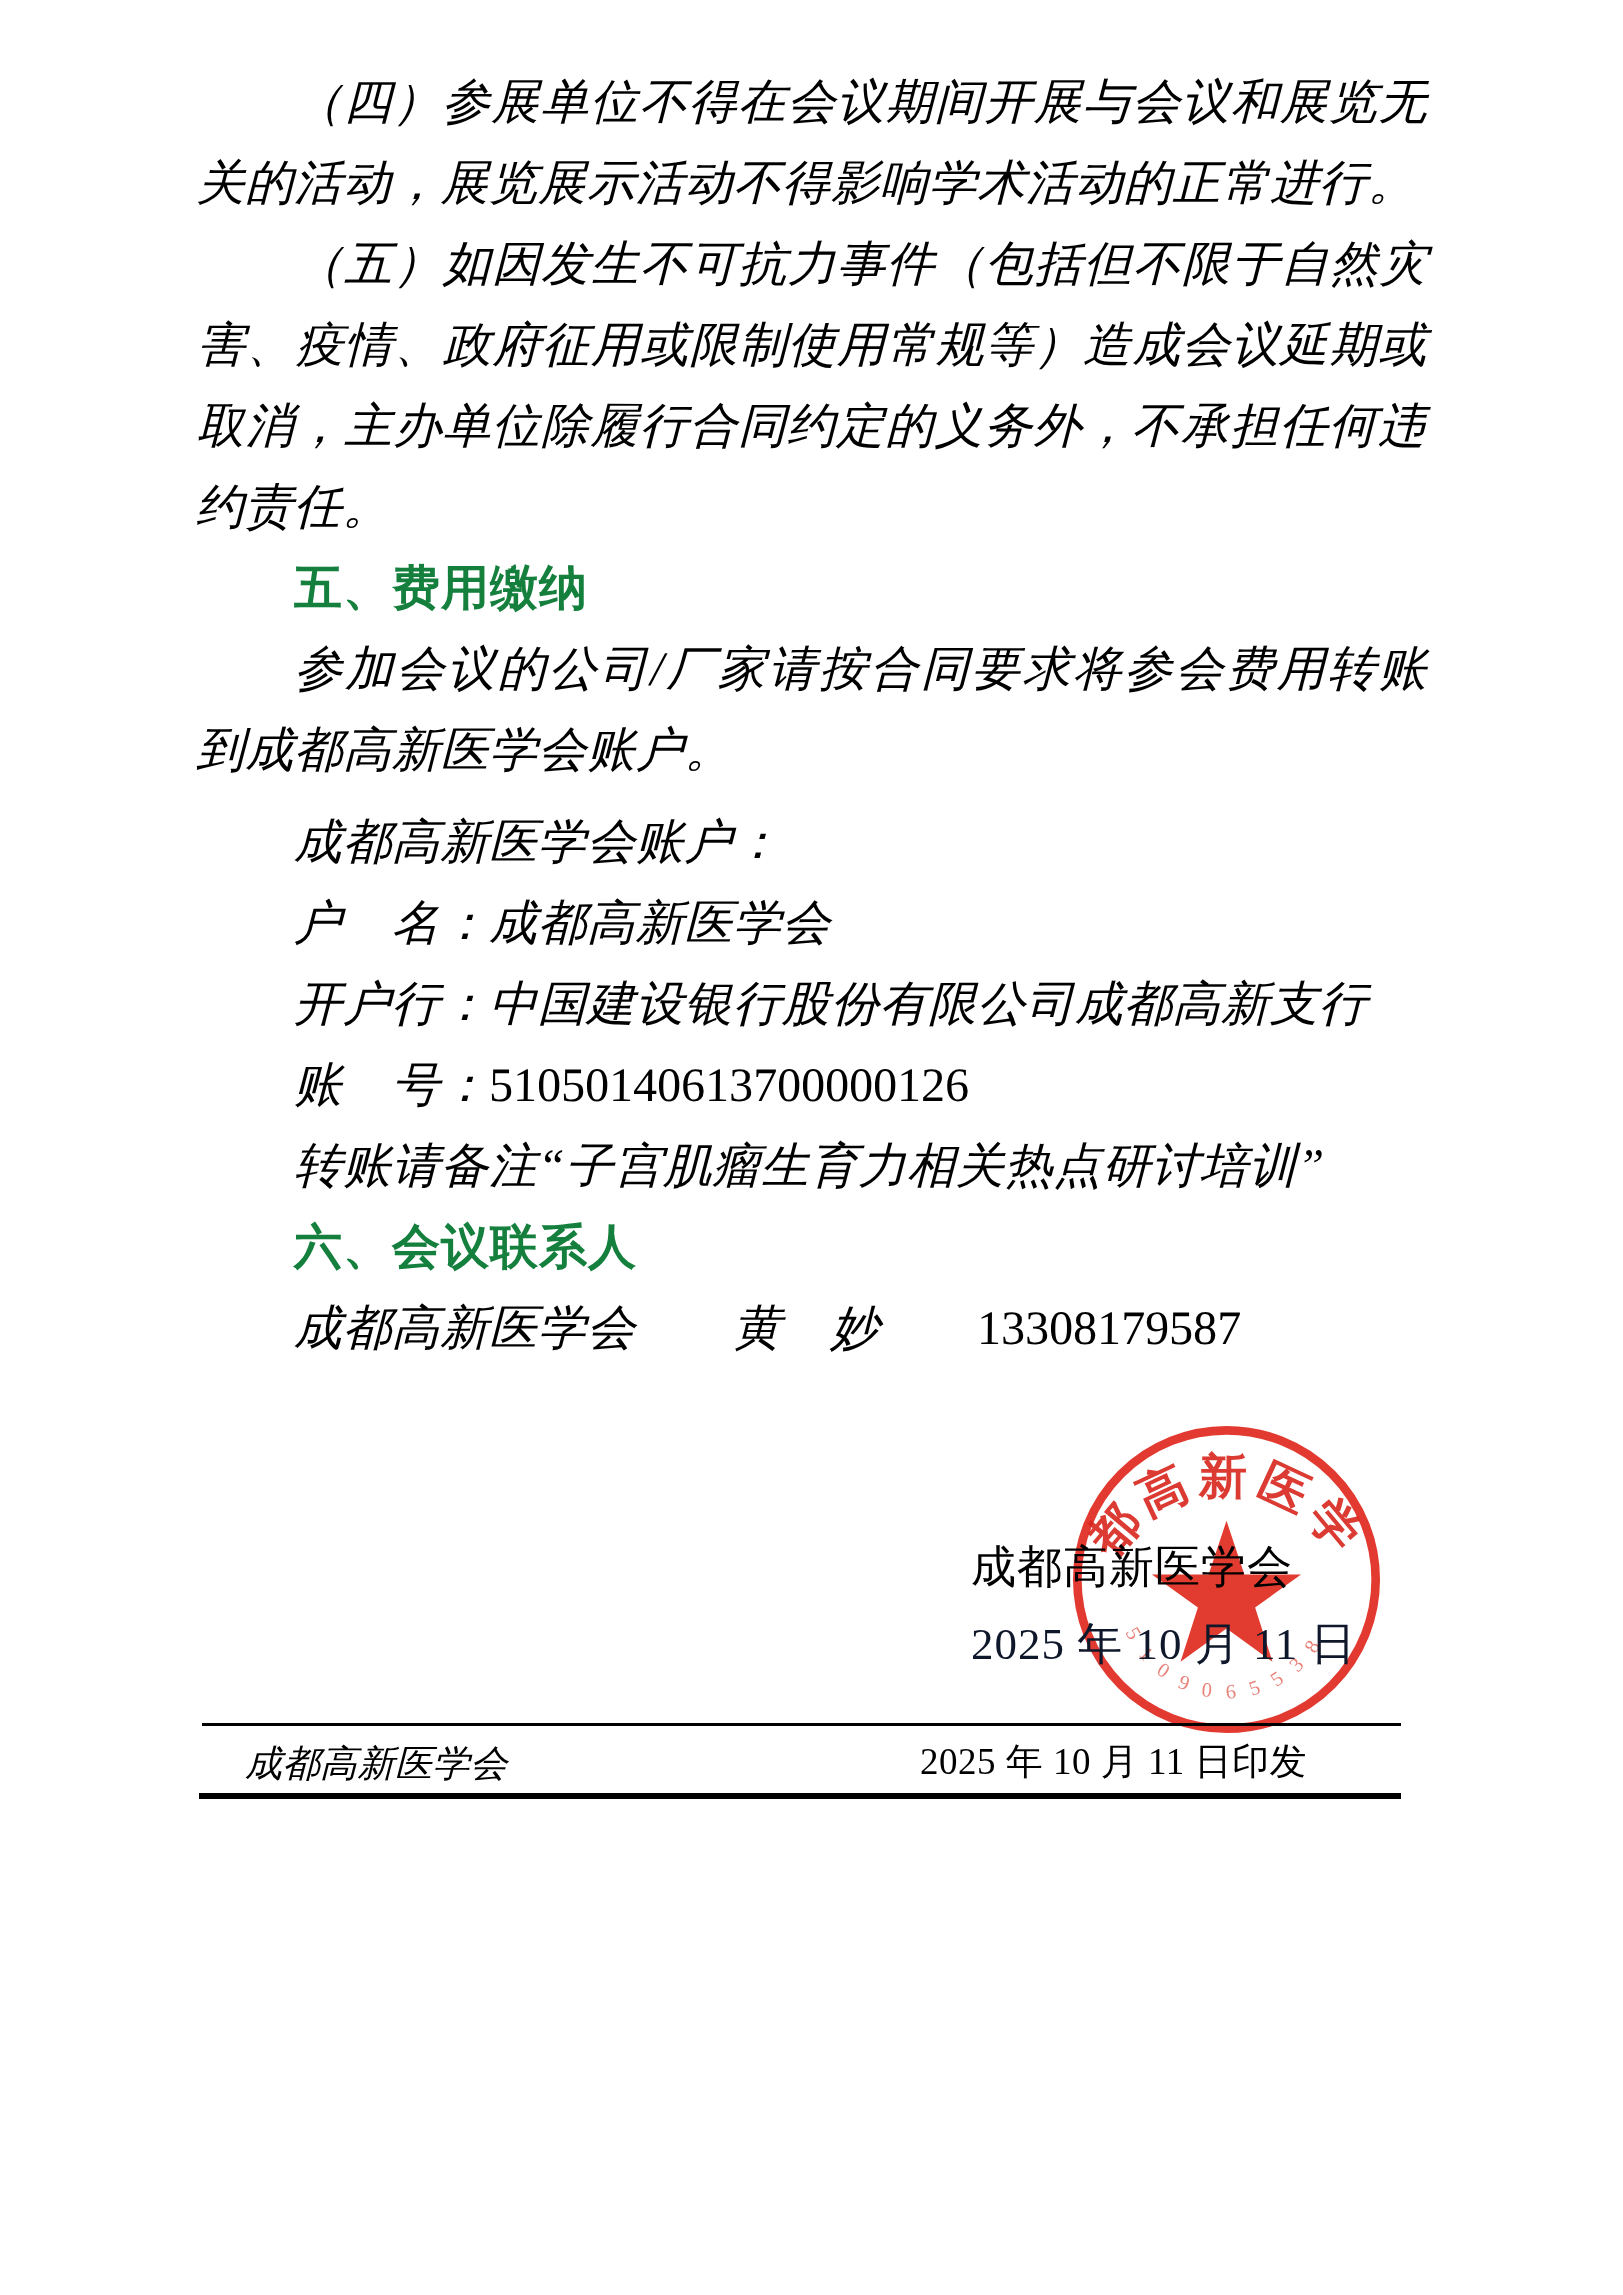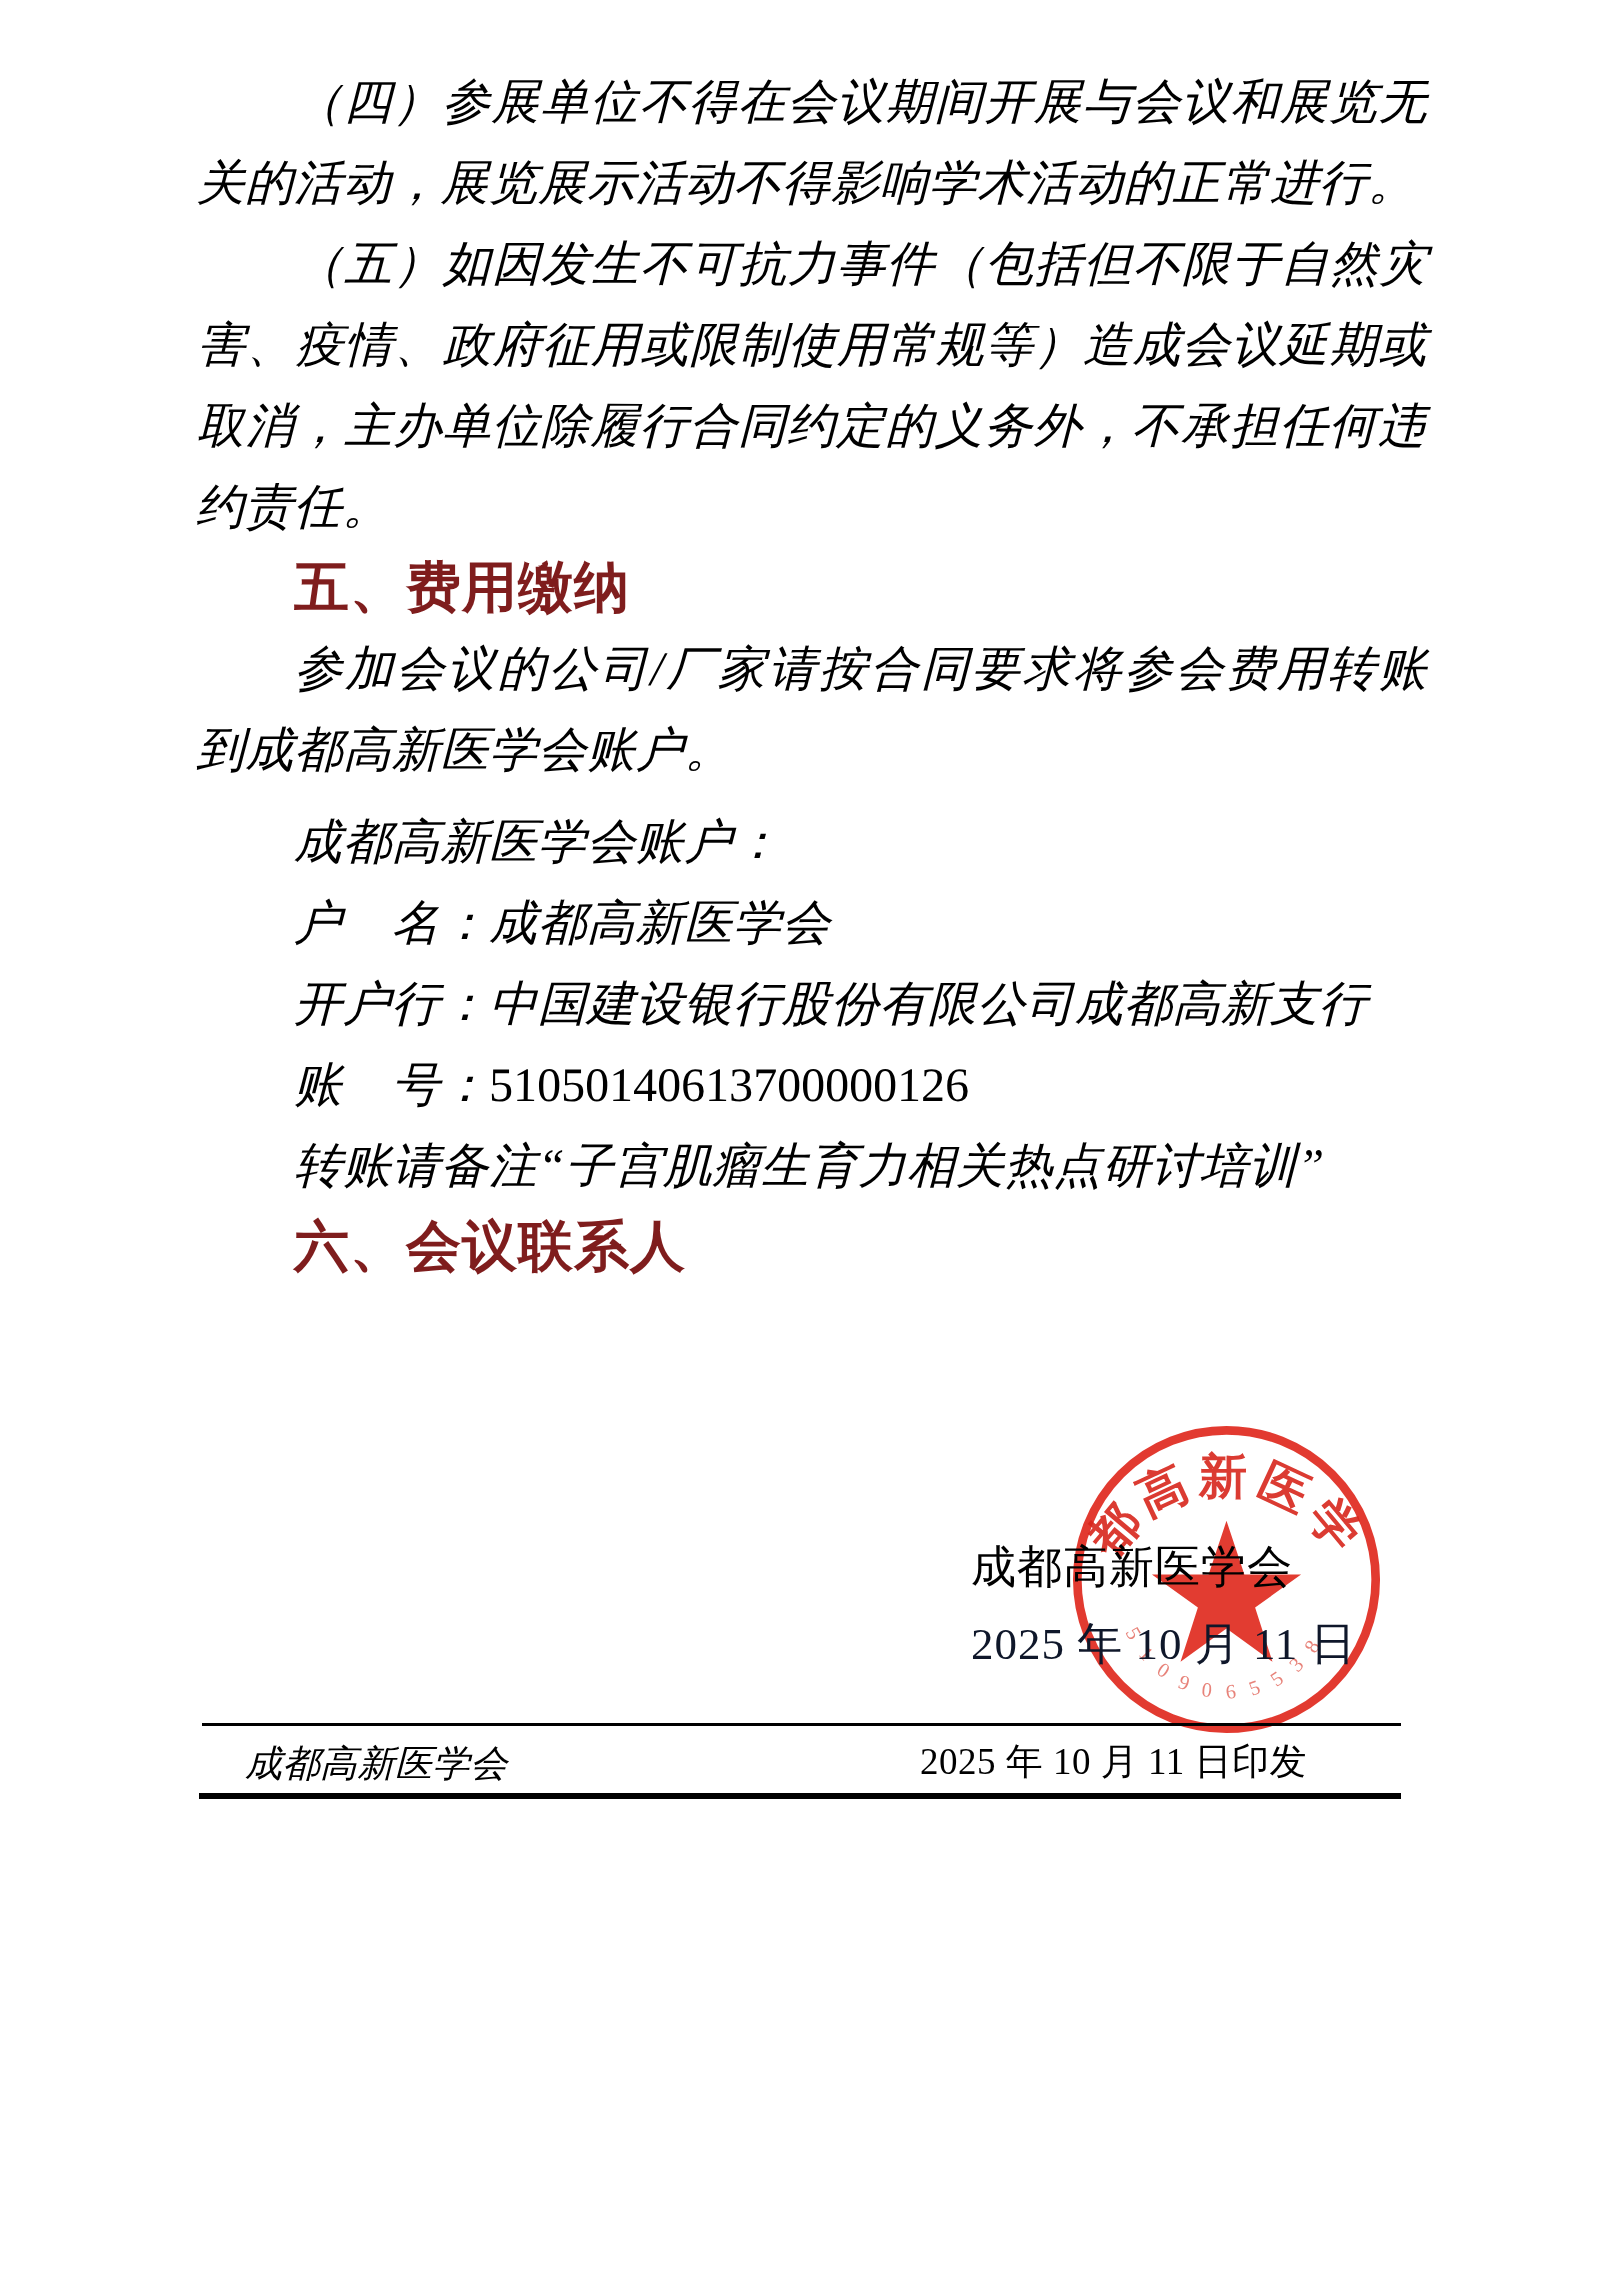--- a/index.html
+++ b/index.html
@@ -38,24 +38,24 @@
     letter-spacing: 0.8px;
     font-style: italic;
     transform: skewX(-0.5deg);
     margin: 0;
     word-break: break-all;
   }
   .para.indent { text-indent: 97px; }
 
   .heading {
     font-family: "Liberation Sans", "DejaVu Sans", sans-serif;
-    font-size: 55px;
+    font-size: 48px;
     line-height: 81px;
     font-weight: bold;
-    color: #7f1d1d;
+    color: #15803d;
     letter-spacing: 1px;
     margin: 0;
     text-indent: 97px;
   }
 
   .plain {
     font-family: "Liberation Serif", "DejaVu Serif", serif;
     font-size: 48px;
     line-height: 81px;
     color: #000000;
@@ -187,20 +187,21 @@
     <p class="plain"><span>户　名：</span><span>成都高新医学会</span></p>
 
     <p class="plain"><span>开户行：</span><span>中国建设银行股份有限公司成都高新支行</span></p>
 
     <p class="plain"><span>账　号：</span><span class="digits">51050140613700000126</span></p>
 
     <p class="plain">转账请备注“子宫肌瘤生育力相关热点研讨培训”</p>
 
     <p class="heading">六、会议联系人</p>
 
+    <p class="plain"><span>成都高新医学会</span><span>　　</span><span>黄　妙</span><span>　　</span><span class="digits">13308179587</span></p>
 
   </div>
 
   <div class="seal">
     <svg viewBox="0 0 640 640" xmlns="http://www.w3.org/2000/svg">
       <defs>
         <path id="arcTop" d="M 80 330 A 250 250 0 0 1 560 330" fill="none"></path>
         <path id="arcBot" d="M 126 430 A 215 215 0 0 0 514 430" fill="none"></path>
       </defs>
 

